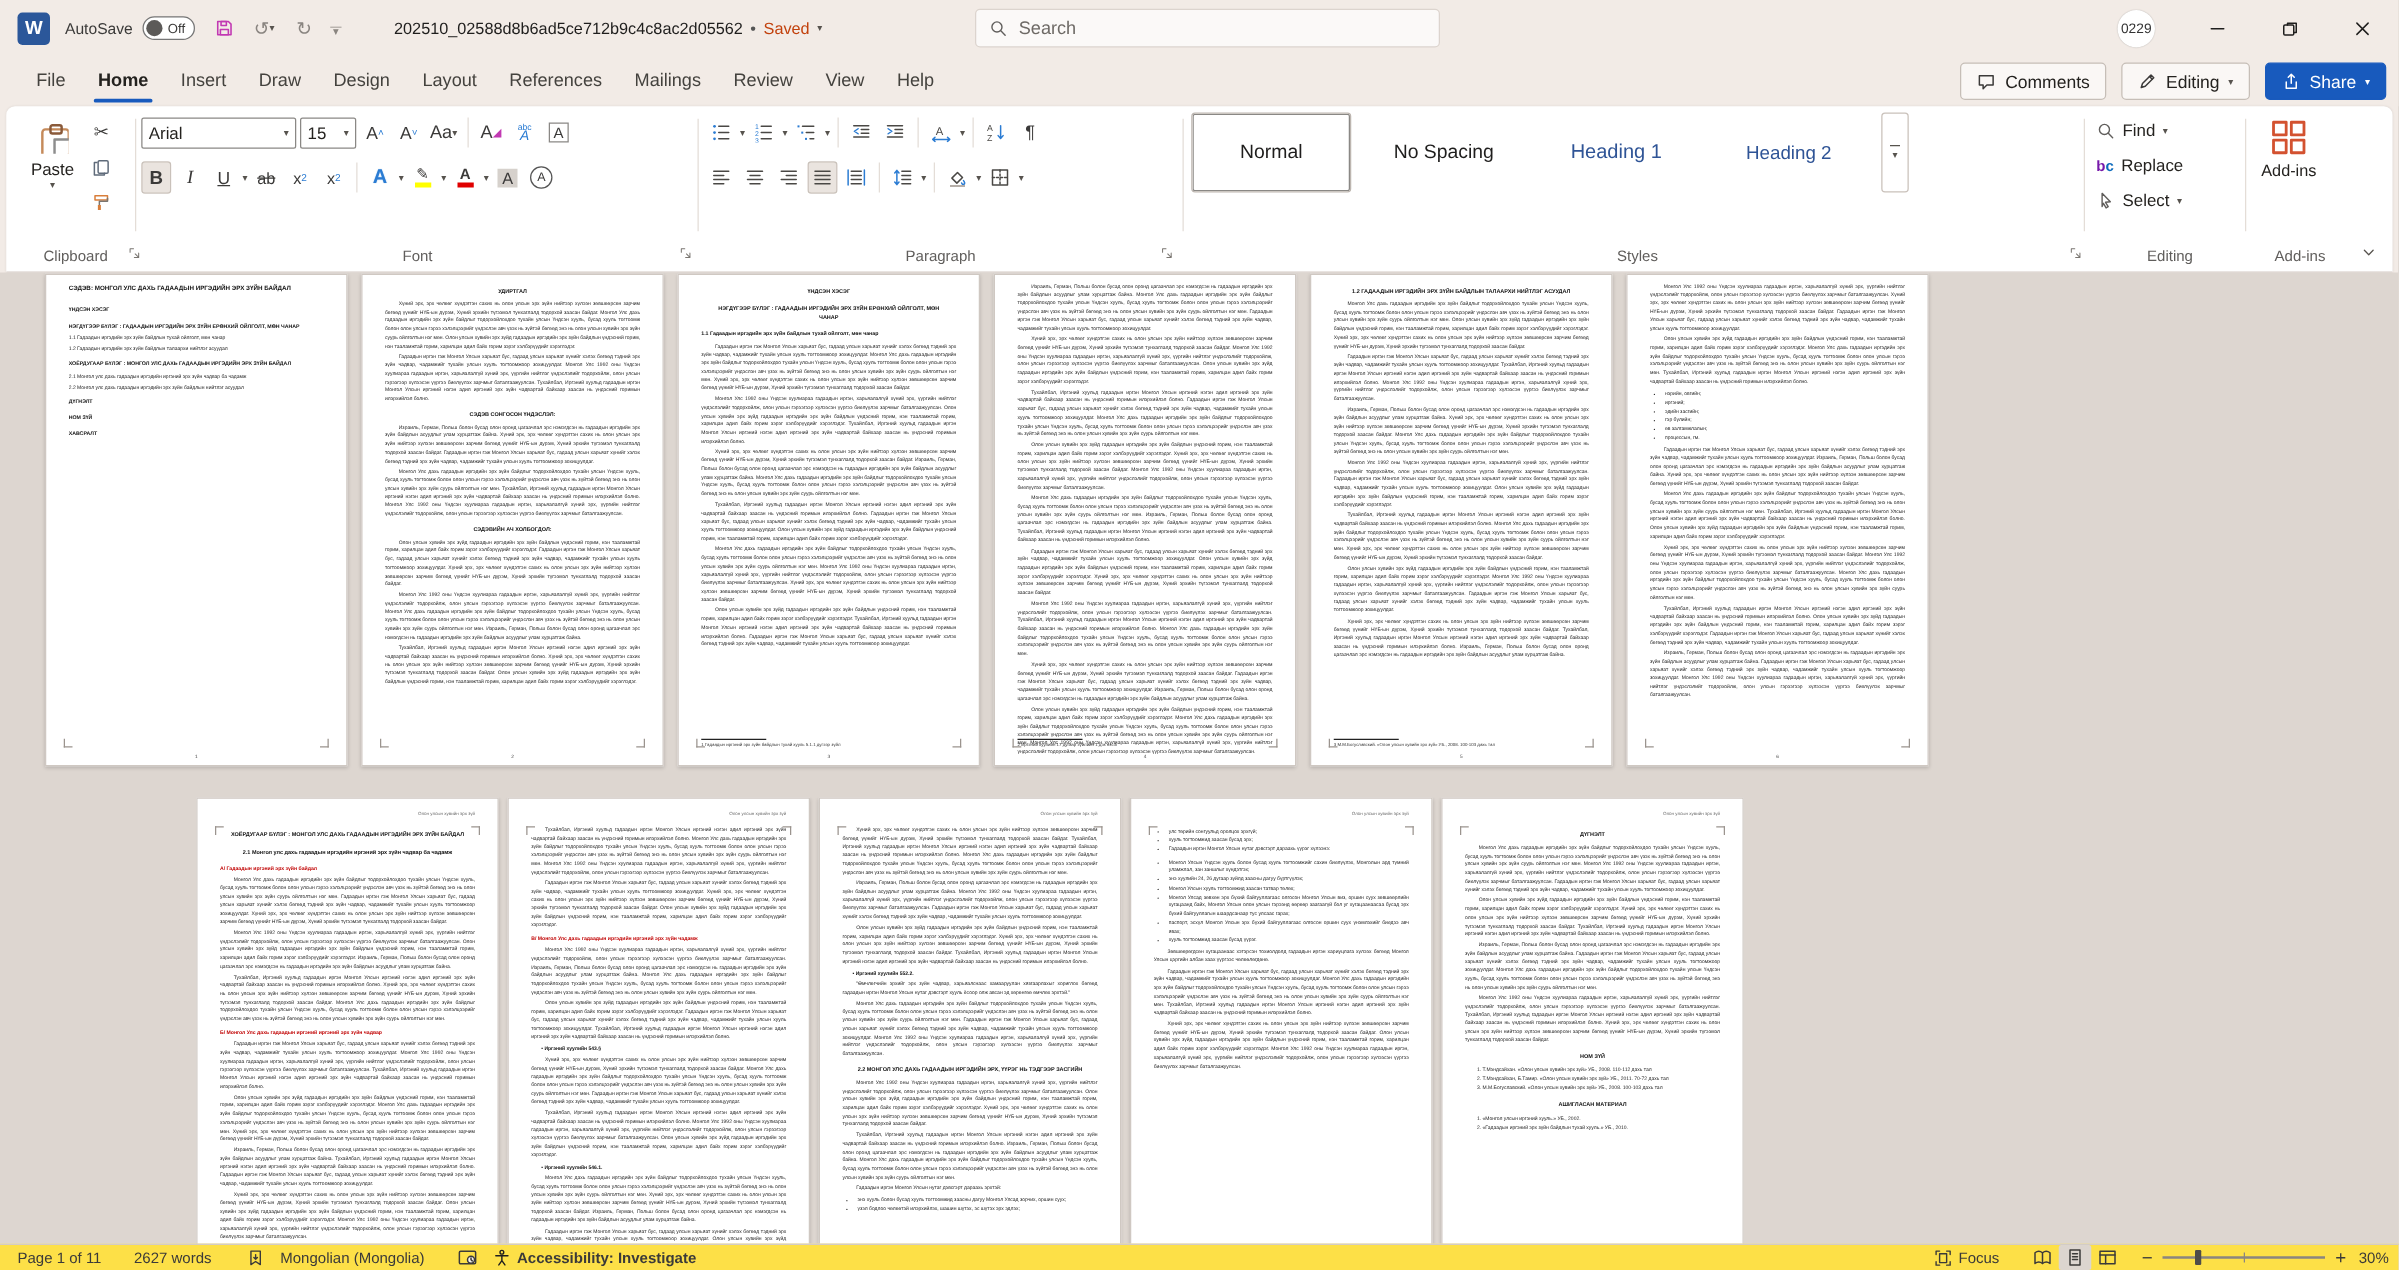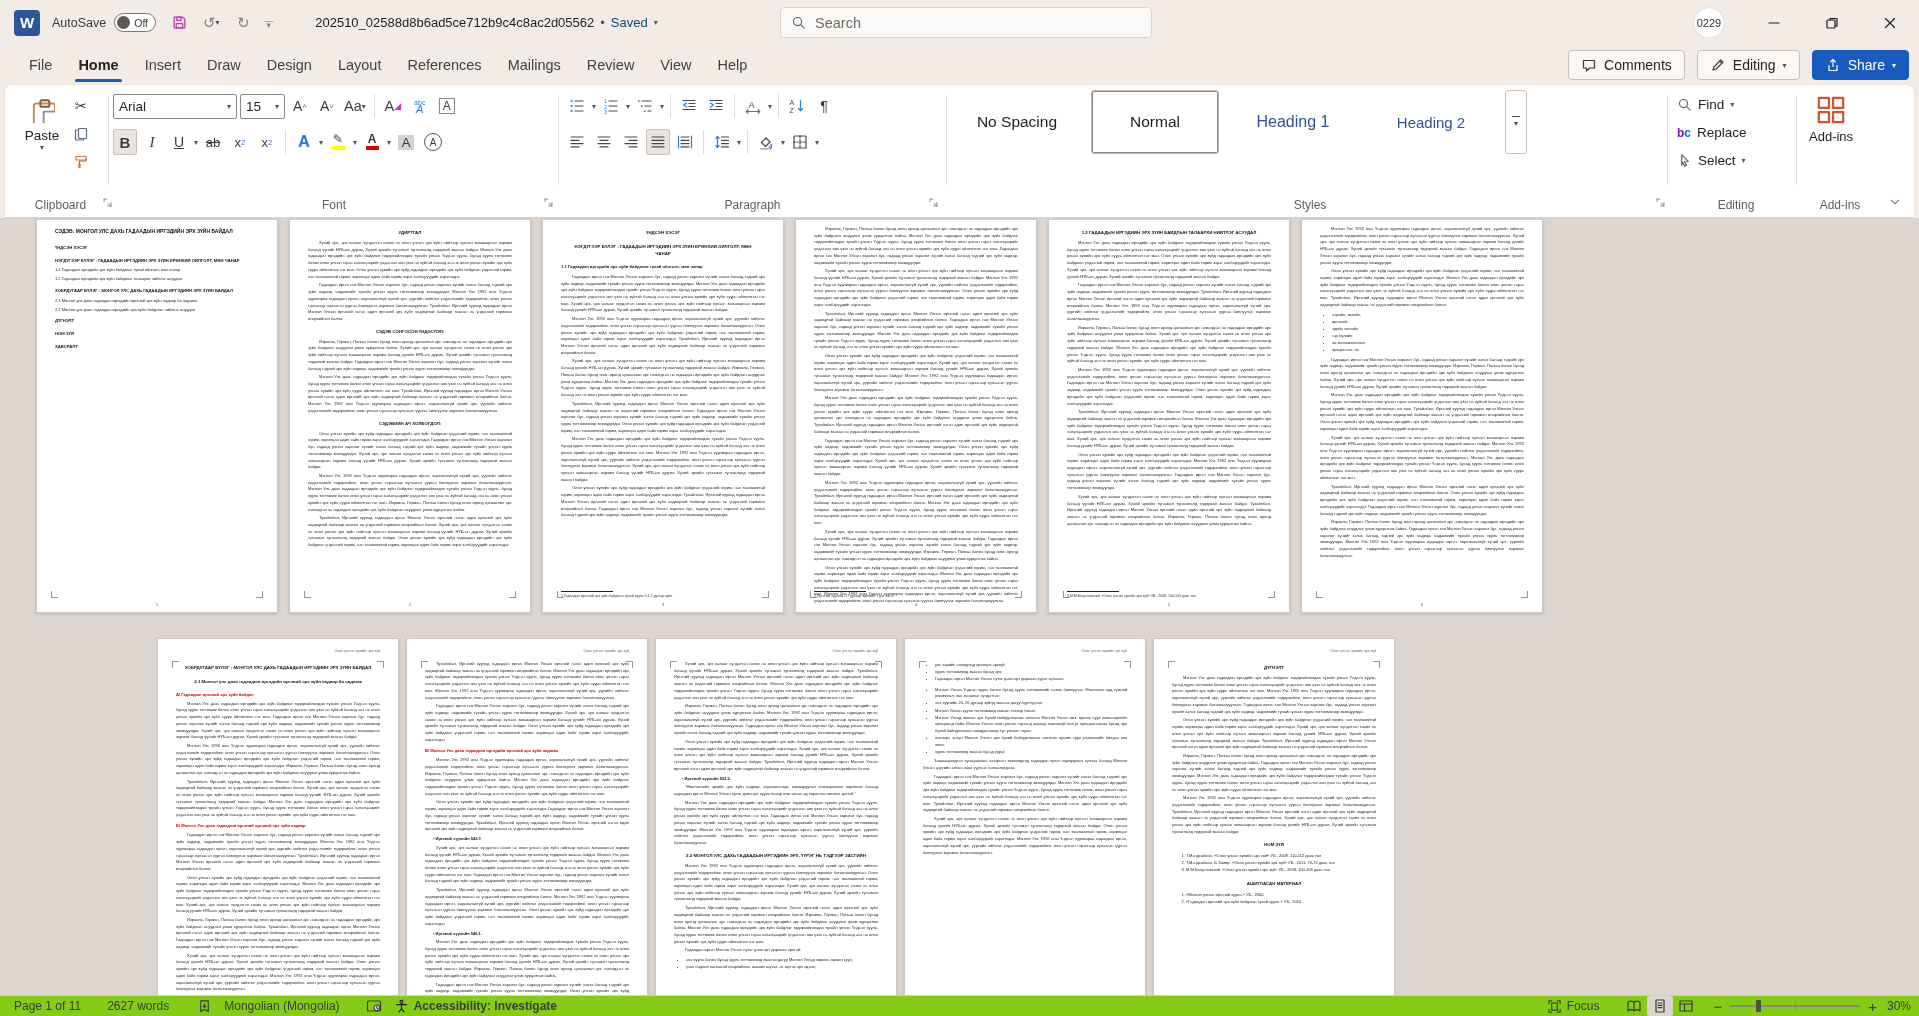--- a/index.html
+++ b/index.html
@@ -12,21 +12,21 @@
     display:flex;align-items:center;justify-content:center;font-weight:bold;font-size:15px;}
   .as-label{font-size:12.5px;color:#3b3a39;margin-right:8px;}
   .as-toggle{width:42px;height:19px;border:1px solid #767676;border-radius:10px;background:#fff;display:flex;align-items:center;padding:0 5px 0 2px;cursor:pointer;}
   .as-knob{width:13px;height:13px;border-radius:50%;background:#5c5a58;}
   .as-state{font-size:10.5px;color:#3b3a39;margin-left:4px;}
   .qat{display:flex;align-items:center;margin-left:12px;gap:10px;}
   .qat-btn{width:22px;height:22px;display:flex;align-items:center;justify-content:center;font-size:15px;color:#8a8580;cursor:pointer;}
   .qat-sep{font-size:9px;color:#8a8580;display:flex;flex-direction:column;align-items:center;line-height:4px;}
   .doc-title{margin-left:42px;font-size:13px;color:#1f1e1d;display:flex;align-items:center;gap:6px;cursor:pointer;white-space:nowrap;}
   .doc-title .dot{color:#555;}
-  .doc-title .saved{color:#0c4a6e;}
+  .doc-title .saved{color:#c2410c;}
   .chev{font-size:8px;color:#57534e;}
   .searchbox{position:absolute;left:780px;top:7px;width:372px;height:31px;background:#fbf9f8;border:1px solid #dcd4ce;
     border-radius:4px;display:flex;align-items:center;padding:0 10px;gap:9px;cursor:text;}
   .searchbox .ph{font-size:14.5px;color:#6e6a66;}
   .avatar{position:absolute;left:1694px;top:8px;width:30px;height:30px;border-radius:50%;background:#fff;
     display:flex;align-items:center;justify-content:center;font-size:11px;color:#333;cursor:pointer;box-shadow:0 0 1px rgba(0,0,0,.3);}
   .winbtns{position:absolute;right:0;top:0;height:45px;display:flex;}
   .winbtn{width:58px;height:45px;display:flex;align-items:center;justify-content:center;color:#1f1e1d;cursor:pointer;}
 
   
@@ -119,21 +119,21 @@
   .pfoot{margin-top:auto;flex:none;font-size:3.5px;color:#333;line-height:1.6;padding-top:2px;}
   .pfoot .sep{width:52px;border-top:.8px solid #222;margin-bottom:2.5px;}
   .pnum{flex:none;text-align:center;font-size:3.8px;color:#444;margin-top:3px;}
   .cm{position:absolute;width:7px;height:7px;border-color:#9b948e;border-style:solid;border-width:0;}
   .cm-bl{left:14px;bottom:14px;border-left-width:1px;border-bottom-width:1px;}
   .cm-br{right:14px;bottom:14px;border-right-width:1px;border-bottom-width:1px;}
   .cm-tl{left:14px;top:22px;border-left-width:1px;border-top-width:1px;}
   .cm-tr{right:14px;top:22px;border-right-width:1px;border-top-width:1px;}
 
   
-  .statusbar{position:absolute;bottom:0;left:0;width:100%;height:21px;background:#84cc16;border-top:1px solid #d3ccc6;
+  .statusbar{position:absolute;bottom:0;left:0;width:100%;height:21px;background:#fde047;border-top:1px solid #d3ccc6;
     display:flex;align-items:center;font-size:12px;color:#3b3a39;}
   .sb-item{display:flex;align-items:center;gap:5px;padding:0 6px;height:100%;cursor:pointer;white-space:nowrap;}
   .sb-left{display:flex;align-items:center;margin-left:8px;}
   .sb-right{position:absolute;right:8px;top:0;height:100%;display:flex;align-items:center;}
   .sb-bold{font-weight:bold;}
   .viewbtn{width:26px;height:20px;display:flex;align-items:center;justify-content:center;cursor:pointer;border-radius:2px;}
   .viewbtn.sel{background:#dcd5cf;}
   .zoomctl{display:flex;align-items:center;gap:8px;margin-left:14px;}
   .ztrack{position:relative;width:130px;height:2px;background:#8a8580;}
   .ztick{position:absolute;left:50%;top:-3px;width:1px;height:8px;background:#8a8580;}
@@ -466,22 +466,22 @@
       <div class="launcher" style="right:-2px;">
           <svg width="11" height="11" viewBox="0 0 16 16" fill="none" stroke="#7a7671" stroke-width="1.2" stroke-linecap="round" stroke-linejoin="round">
             <path d="M3 3h4M3 3v4M13 13H8M13 13V8M9 9l4 4"></path>
           </svg>
         </div>
     </div>
     <div class="gdiv" style="left:941px;"></div>
 
     <div class="rgroup" style="left:948px;width:714px;">
       <div class="row1" style="top:5px;gap:10px;">
+          <div class="stylecard st-normal sel">Normal</div>
           <div class="stylecard st-nospace">No Spacing</div>
-          <div class="stylecard st-normal sel">Normal</div>
           <div class="stylecard st-h1">Heading 1</div>
           <div class="stylecard st-h2">Heading 2</div>
           <div class="stmore">
             <span class="ln"></span>
             <span style="font-size:8px;">▾</span>
           </div>
         </div>
       <div class="glabel">Styles</div>
       <div class="launcher" style="right:-2px;">
           <svg width="11" height="11" viewBox="0 0 16 16" fill="none" stroke="#7a7671" stroke-width="1.2" stroke-linecap="round" stroke-linejoin="round">

